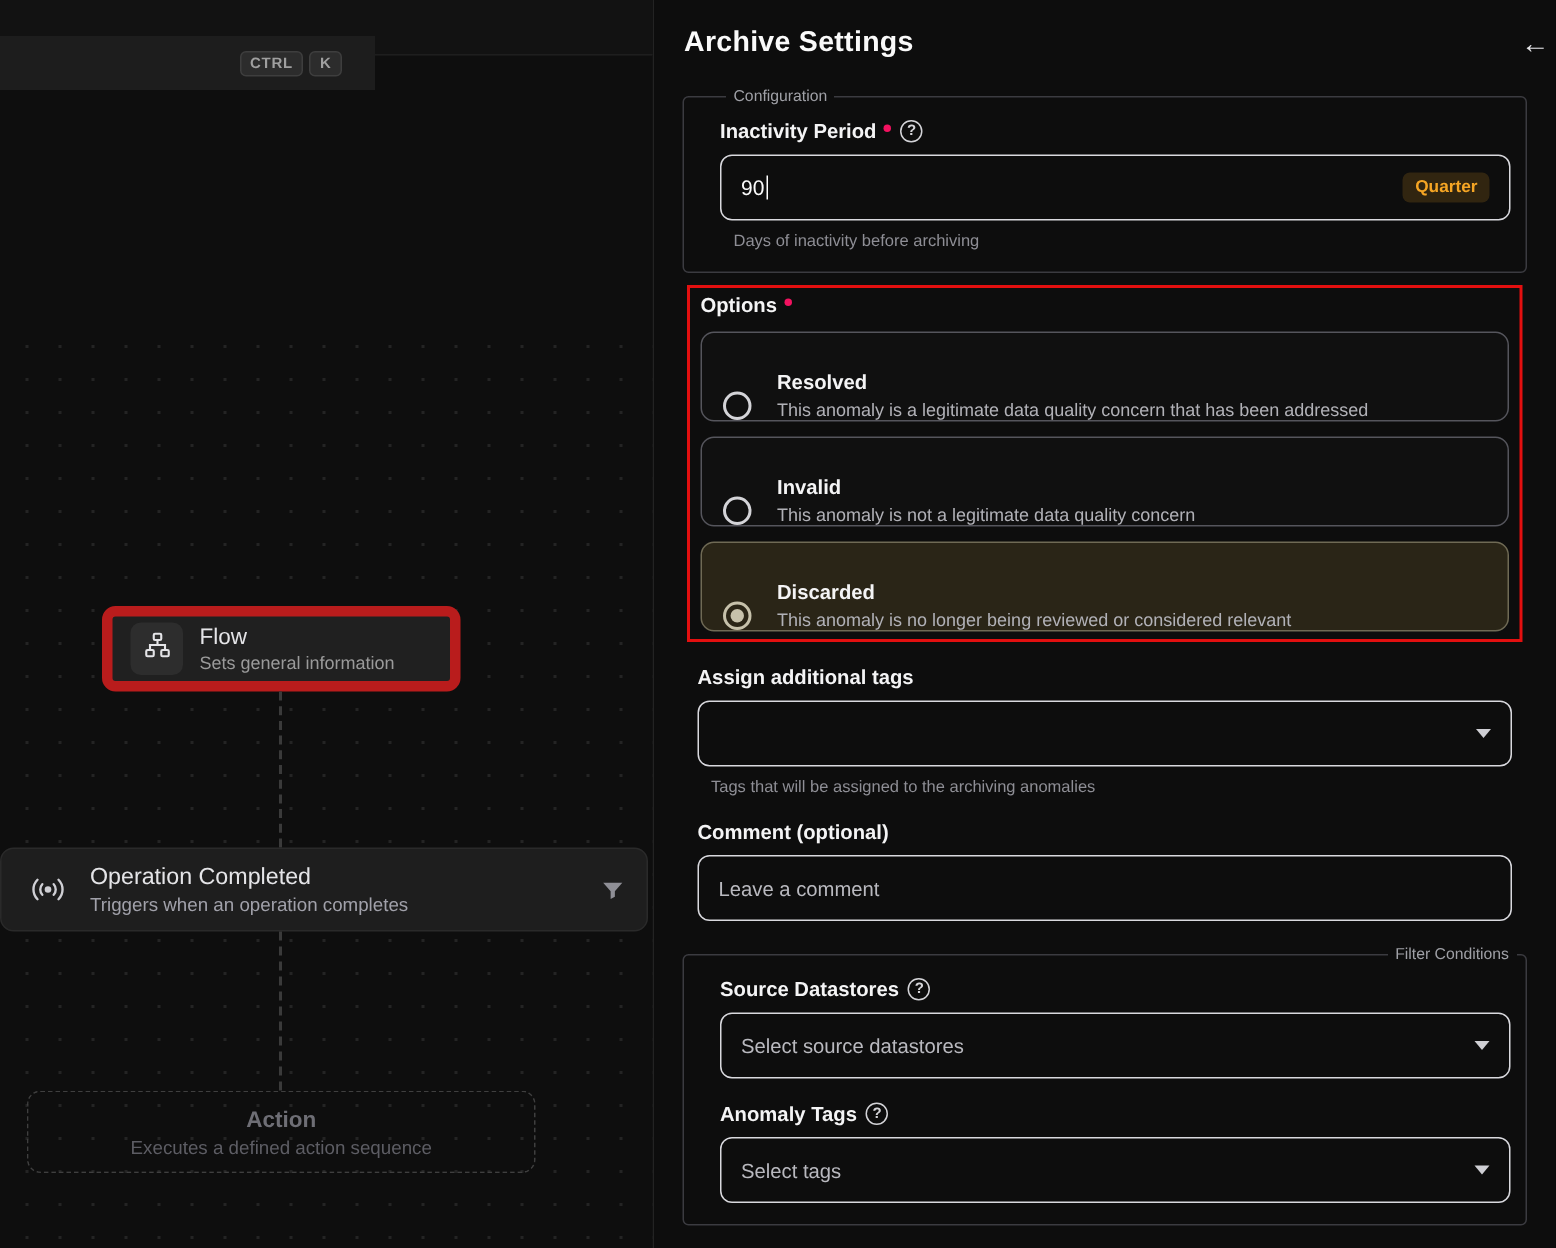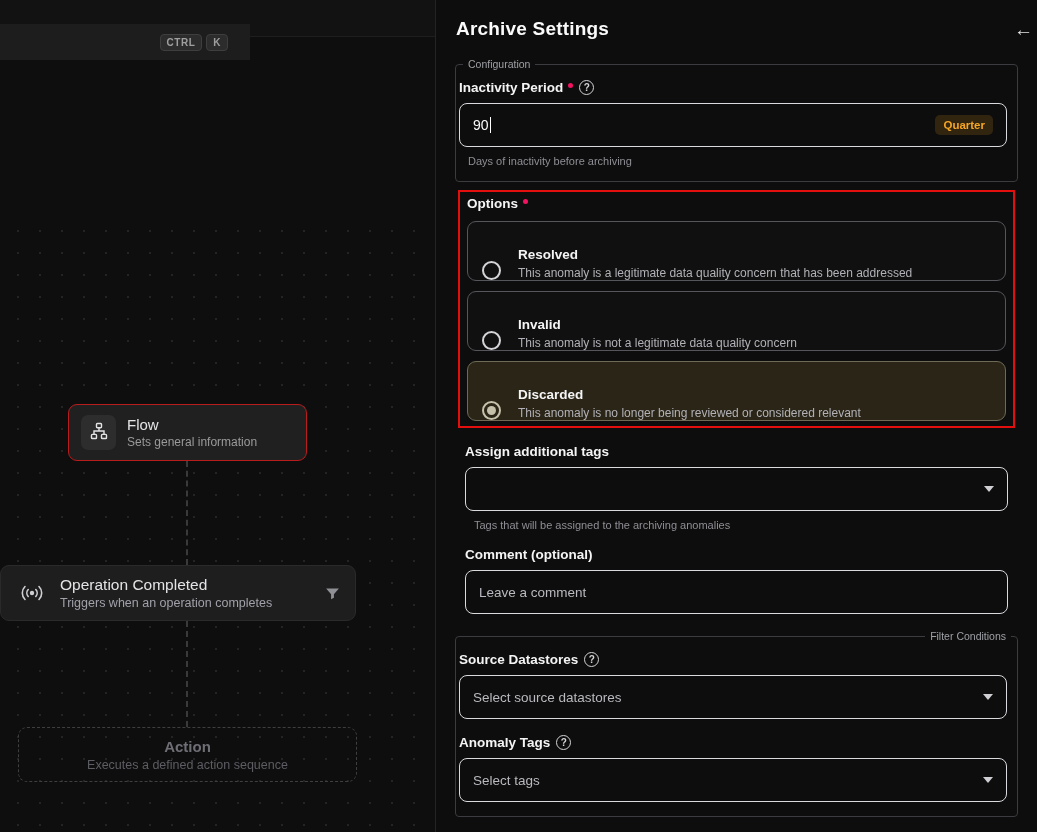--- a/index.html
+++ b/index.html
@@ -9,44 +9,44 @@
   
   .canvas { position:relative; width:435px; height:832px; background:#0e0e0e; flex:0 0 435px; }
   .topbar { position:absolute; top:0; left:0; width:435px; height:37px; background:#121212; border-bottom:1px solid #1e1e1e; display:flex; }
   .searchbox { width:250px; height:100%; background:#1d1d1d; display:flex; align-items:center; justify-content:flex-end; padding-right:22px; gap:4px; cursor:pointer;margin-top:24px; }
   .key { background:#2c2c2c; border:1px solid #3e3e3e; border-radius:4px; color:#9f9f9f; font-size:10px; font-weight:bold; padding:2px 6px; letter-spacing:.5px; }
   .dotfield { position:absolute; left:0; top:210px; width:435px; height:622px;
     background-image:radial-gradient(circle, #242424 1.2px, transparent 1.3px);
     background-size:22px 22px; background-position:7px 10px; }
 
   .node { position:absolute; border-radius:9px; display:flex; align-items:center; cursor:pointer; }
-  .node-flow { left:68px; top:404px; width:239px; height:57px; background:#202020; border:1px solid #b91c1c; padding:0 12px; gap:11px; }
+  .node-flow { left:68px; top:404px; width:239px; height:57px; background:#202020; border:7px solid #b91c1c; padding:0 12px; gap:11px; }
   .iconbox { width:35px; height:35px; background:#2d2d2d; border-radius:7px; display:flex; align-items:center; justify-content:center; flex:0 0 35px; }
   .node-title { font-size:15px; color:#e4e4e7; }
   .node-sub { font-size:12px; color:#9a9a9a; margin-top:2px; }
-  .node-op { left:0; top:565px; width:356px; height:56px; background:#1e1e1e; border:1px solid #2a2a2a; padding:0 14px 0 18px; gap:13px; }
+  .node-op { left:0; top:565px; width:432px; height:56px; background:#1e1e1e; border:1px solid #2a2a2a; padding:0 14px 0 18px; gap:13px; }
   .node-op .node-title { font-size:15.5px; }
   .node-op .node-sub { font-size:12.5px; color:#a1a1aa; }
   .op-icon { flex:0 0 28px; display:flex; align-items:center; }
   .funnel { margin-left:auto; display:flex; align-items:center; cursor:pointer; }
   .connector { position:absolute; left:186px; width:0; border-left:2px dashed #3a3a3a; }
   .conn1 { top:461px; height:104px; }
   .conn2 { top:621px; height:106px; }
   .node-action { left:18px; top:727px; width:339px; height:55px; border:1.5px dashed #3f3f3f; flex-direction:column; justify-content:center; background:transparent; }
   .node-action .t { font-size:15px; color:#6e6e75; font-weight:bold; }
   .node-action .s { font-size:12.5px; color:#5d5d64; margin-top:3px; }
 
   
   .panel { width:602px; height:832px; background:#0d0d0d; border-left:1px solid #232323; }
   .panel-header { height:48px; display:flex; align-items:center; justify-content:space-between; padding:10px 4px 0 20px; }
   .panel-title { font-size:19px; font-weight:bold; color:#fafafa; letter-spacing:.2px; }
   .back-btn { color:#e4e4e7; font-size:19px; background:none; border:none; cursor:pointer; line-height:1; }
 
   .panel-body { padding:10px 19px 0 19px; }
-  fieldset { border:1px solid #3b3b40; border-radius:4px; padding:2px 10px 14px 3px; }
+  fieldset { border:1px solid #3b3b40; border-radius:4px; padding:2px 10px 14px 24px; }
   legend { font-size:10.5px; color:#9fa0a6; padding:0 5px; margin-left:4px; }
 
   .lbl { font-size:13.5px; font-weight:bold; color:#f4f4f5; display:flex; align-items:center; gap:6px; margin-top:8px; }
   .req { width:5px; height:5px; border-radius:50%; background:#f31260; align-self:flex-start; margin-top:3px; margin-left:-1px; flex:0 0 5px; }
   .help { width:15px; height:15px; border-radius:50%; border:1.5px solid #d4d4d8; color:#d4d4d8; font-size:10px; font-weight:bold; display:inline-flex; align-items:center; justify-content:center; cursor:pointer; flex:0 0 15px; }
 
   .field { height:44px; background:#0d0d0d; border:1px solid #d9d9de; border-radius:8px; display:flex; align-items:center; padding:0 13px; margin-top:8px; cursor:text; }
   .field.dropdown { cursor:pointer; }
   .caret-bar { display:inline-block; width:1px; height:16px; background:#fff; margin-left:1px; }
   .unit-badge { margin-left:auto; background:rgba(245,165,36,.16); color:#f5a524; font-size:11.5px; font-weight:bold; border-radius:5px; padding:4px 8px; cursor:pointer; }

